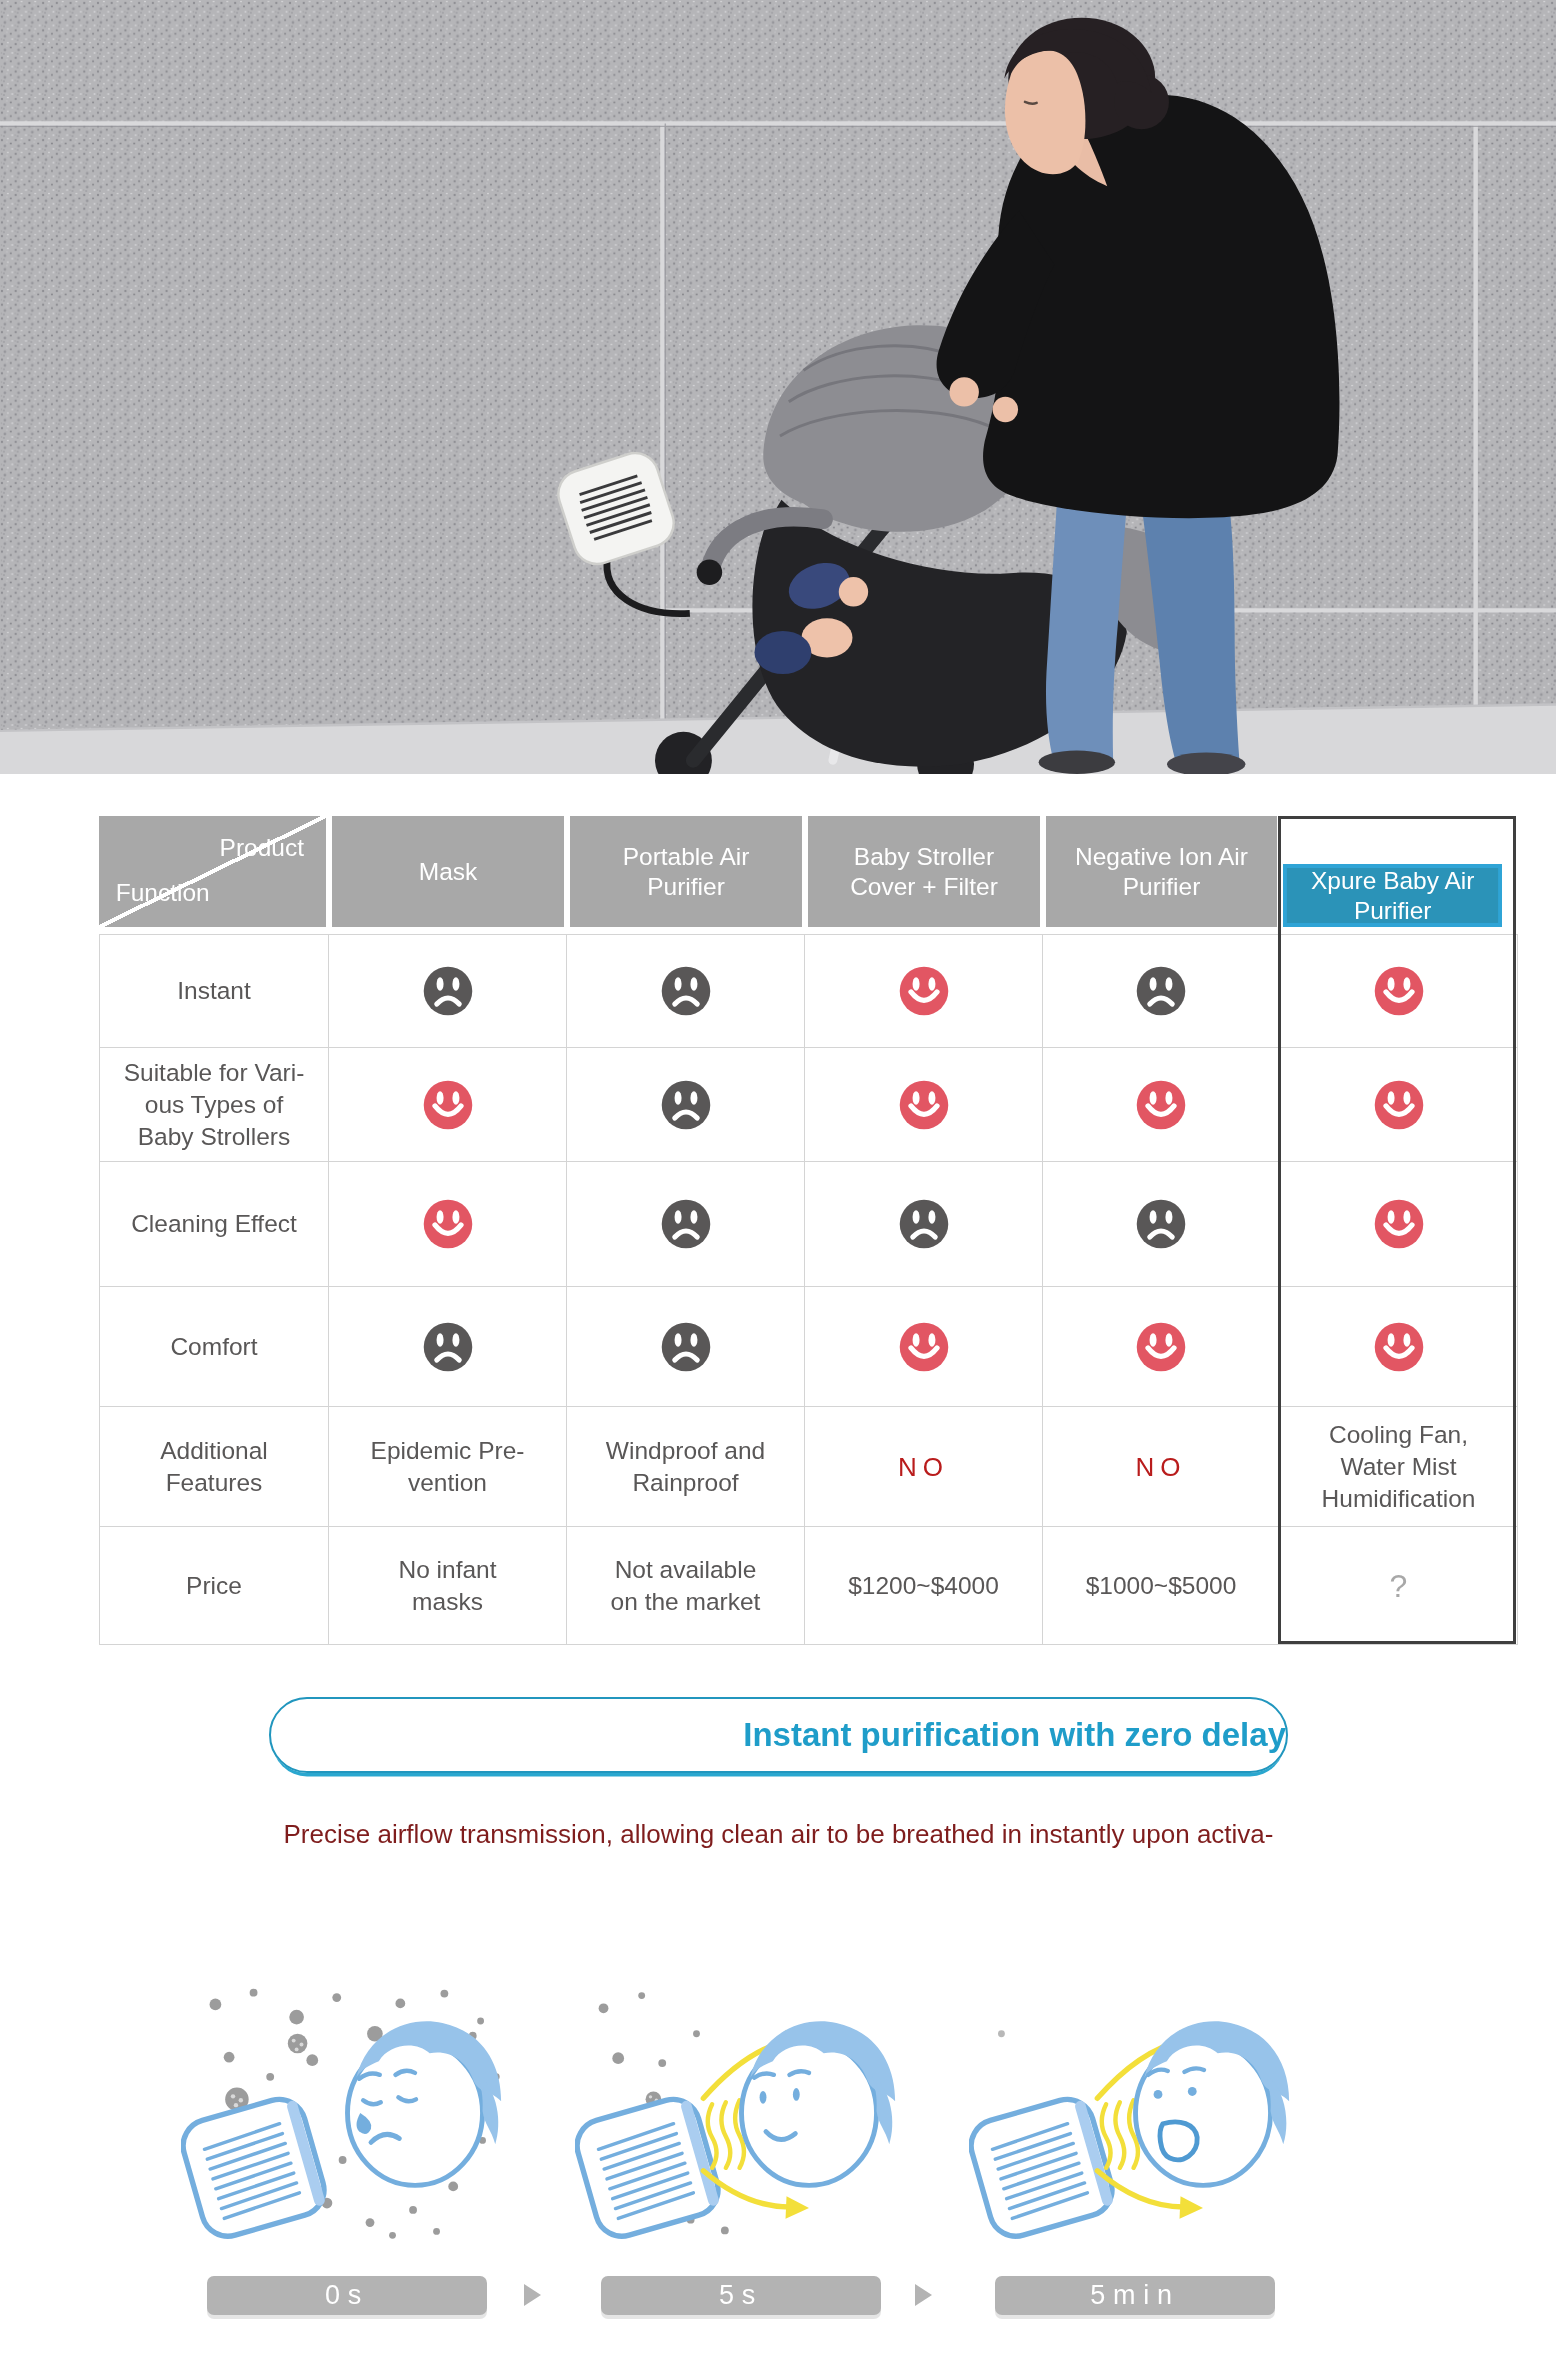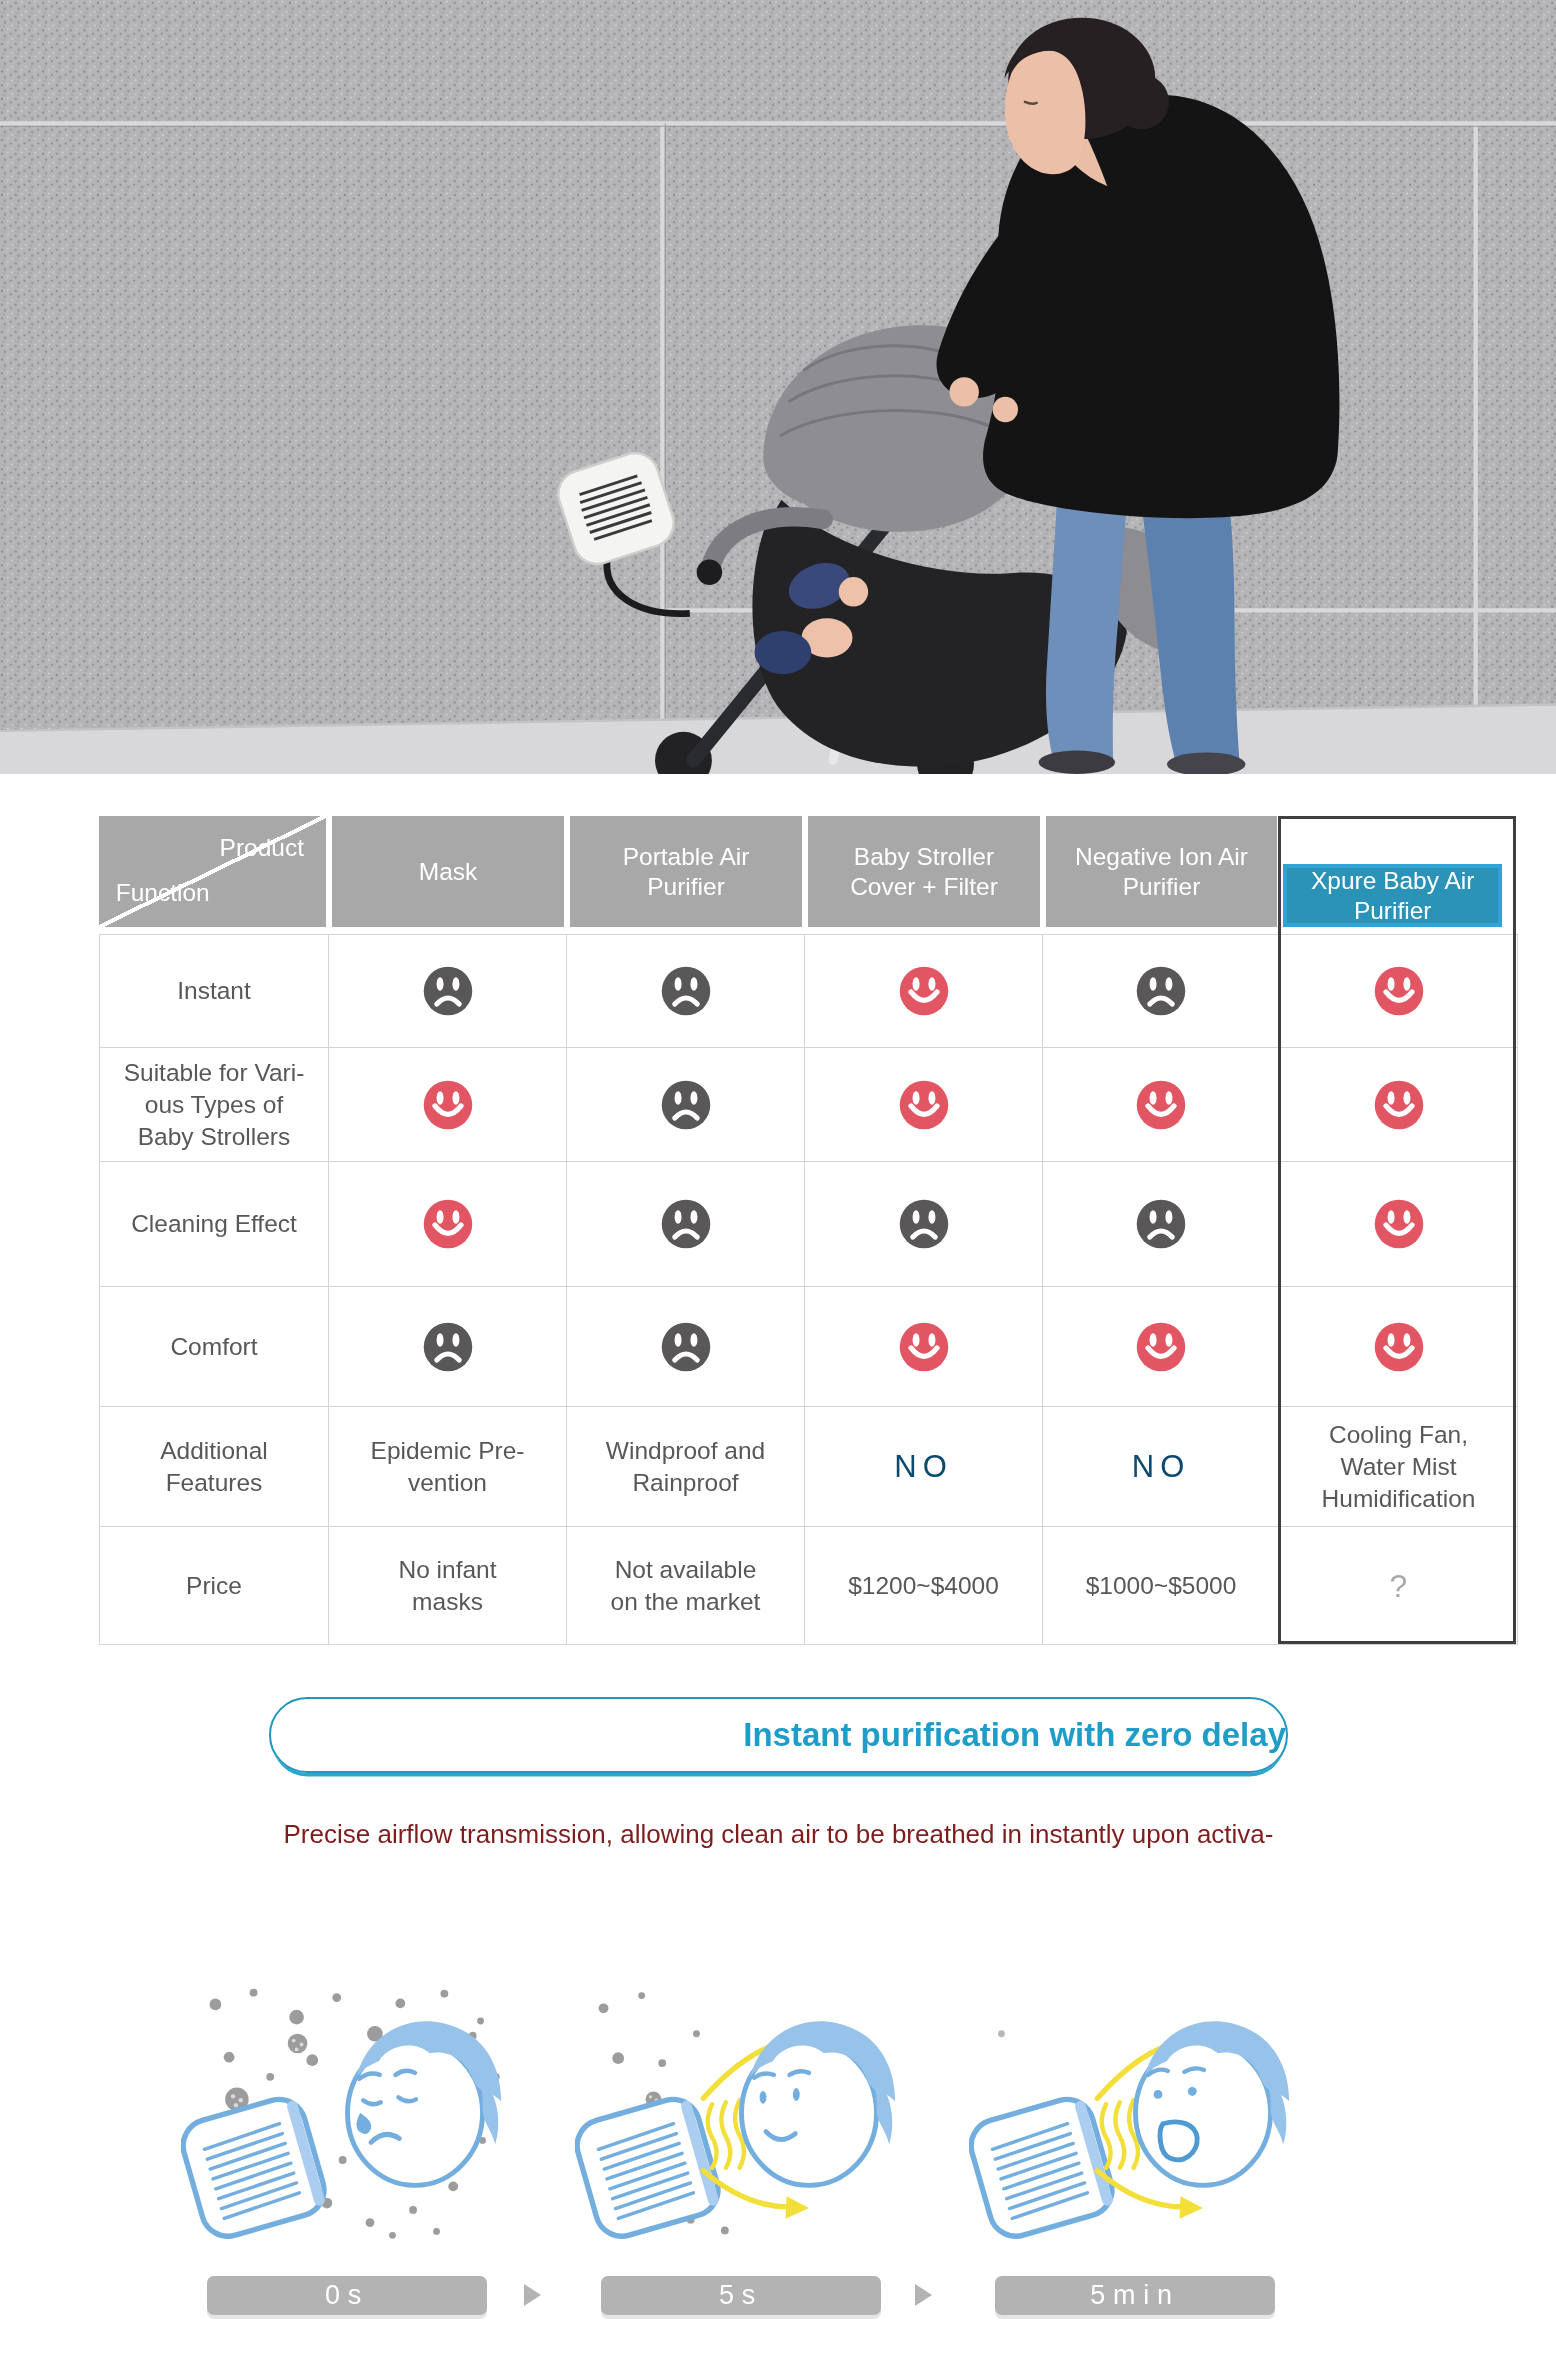--- a/index.html
+++ b/index.html
@@ -30,21 +30,21 @@
       #fff calc(50% - 2px),#fff calc(50% + 2px),transparent calc(50% + 2px));
     background-color:var(--header-bg);}
   .hcell.corner .prod{position:absolute;top:16.7px;right:21.6px;}
   .hcell.corner .func{position:absolute;bottom:19.6px;left:16.7px;}
   .bcell{background:#fff;border-right:1.5px solid var(--grid-line);
          border-bottom:1.5px solid var(--grid-line);display:flex;align-items:center;
          justify-content:center;text-align:center;color:var(--cell-text);font-size:24.5px;
          line-height:32px;box-sizing:border-box;}
   .bcell.first{border-left:1.5px solid var(--grid-line);}
   .bcell.rtop{border-top:1.5px solid var(--grid-line);}
-  .bcell .muted{color:#0c4a6e;letter-spacing:5.9px;font-size:31px;}
+  .bcell .muted{color:#b91c1c;letter-spacing:5.9px;font-size:26px;}
   .bcell .qmark{color:#a8a8a8;font-size:32px;}
   .xcol{position:absolute;left:1179px;top:0;width:238px;height:828px;
         border:3.4px solid var(--hl-border);box-sizing:border-box;pointer-events:none;}
 
   
   .pill{position:absolute;left:269px;top:1697px;width:1019px;height:76px;
         border:2.9px solid var(--pill-border);border-radius:41px;display:flex;align-items:center;
         justify-content:flex-end;font-size:33px;font-weight:bold;color:var(--accent);
         box-sizing:border-box;box-shadow:0 6.9px 0 -3.4px #2aa7cf;}
 

